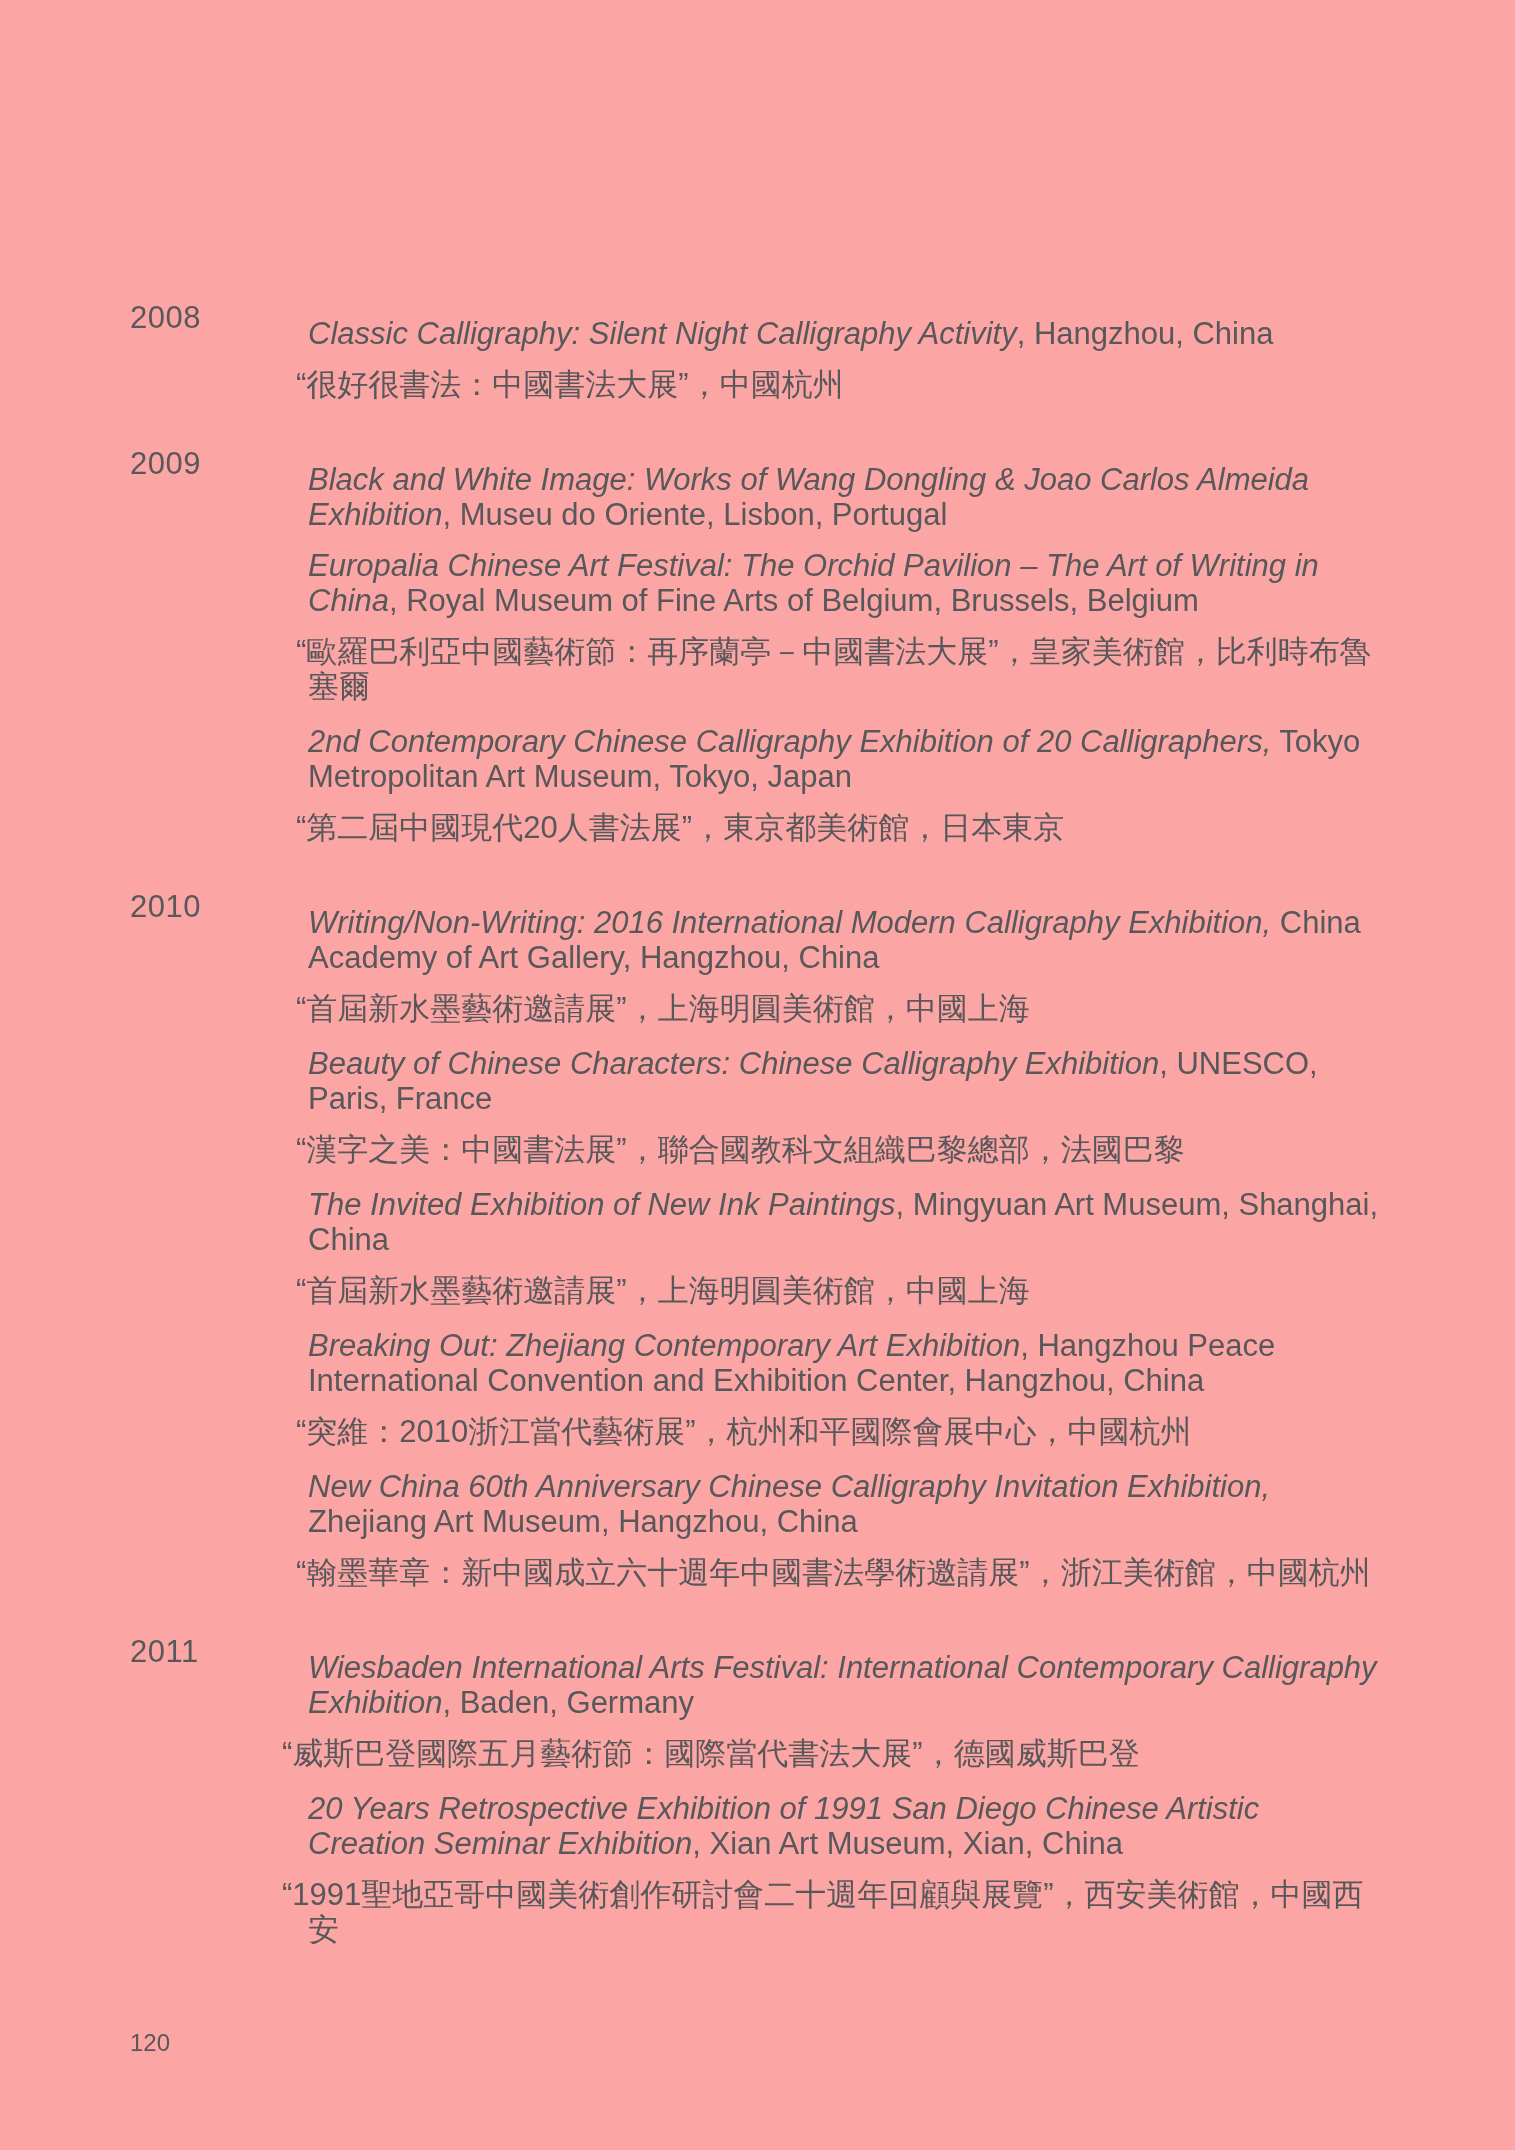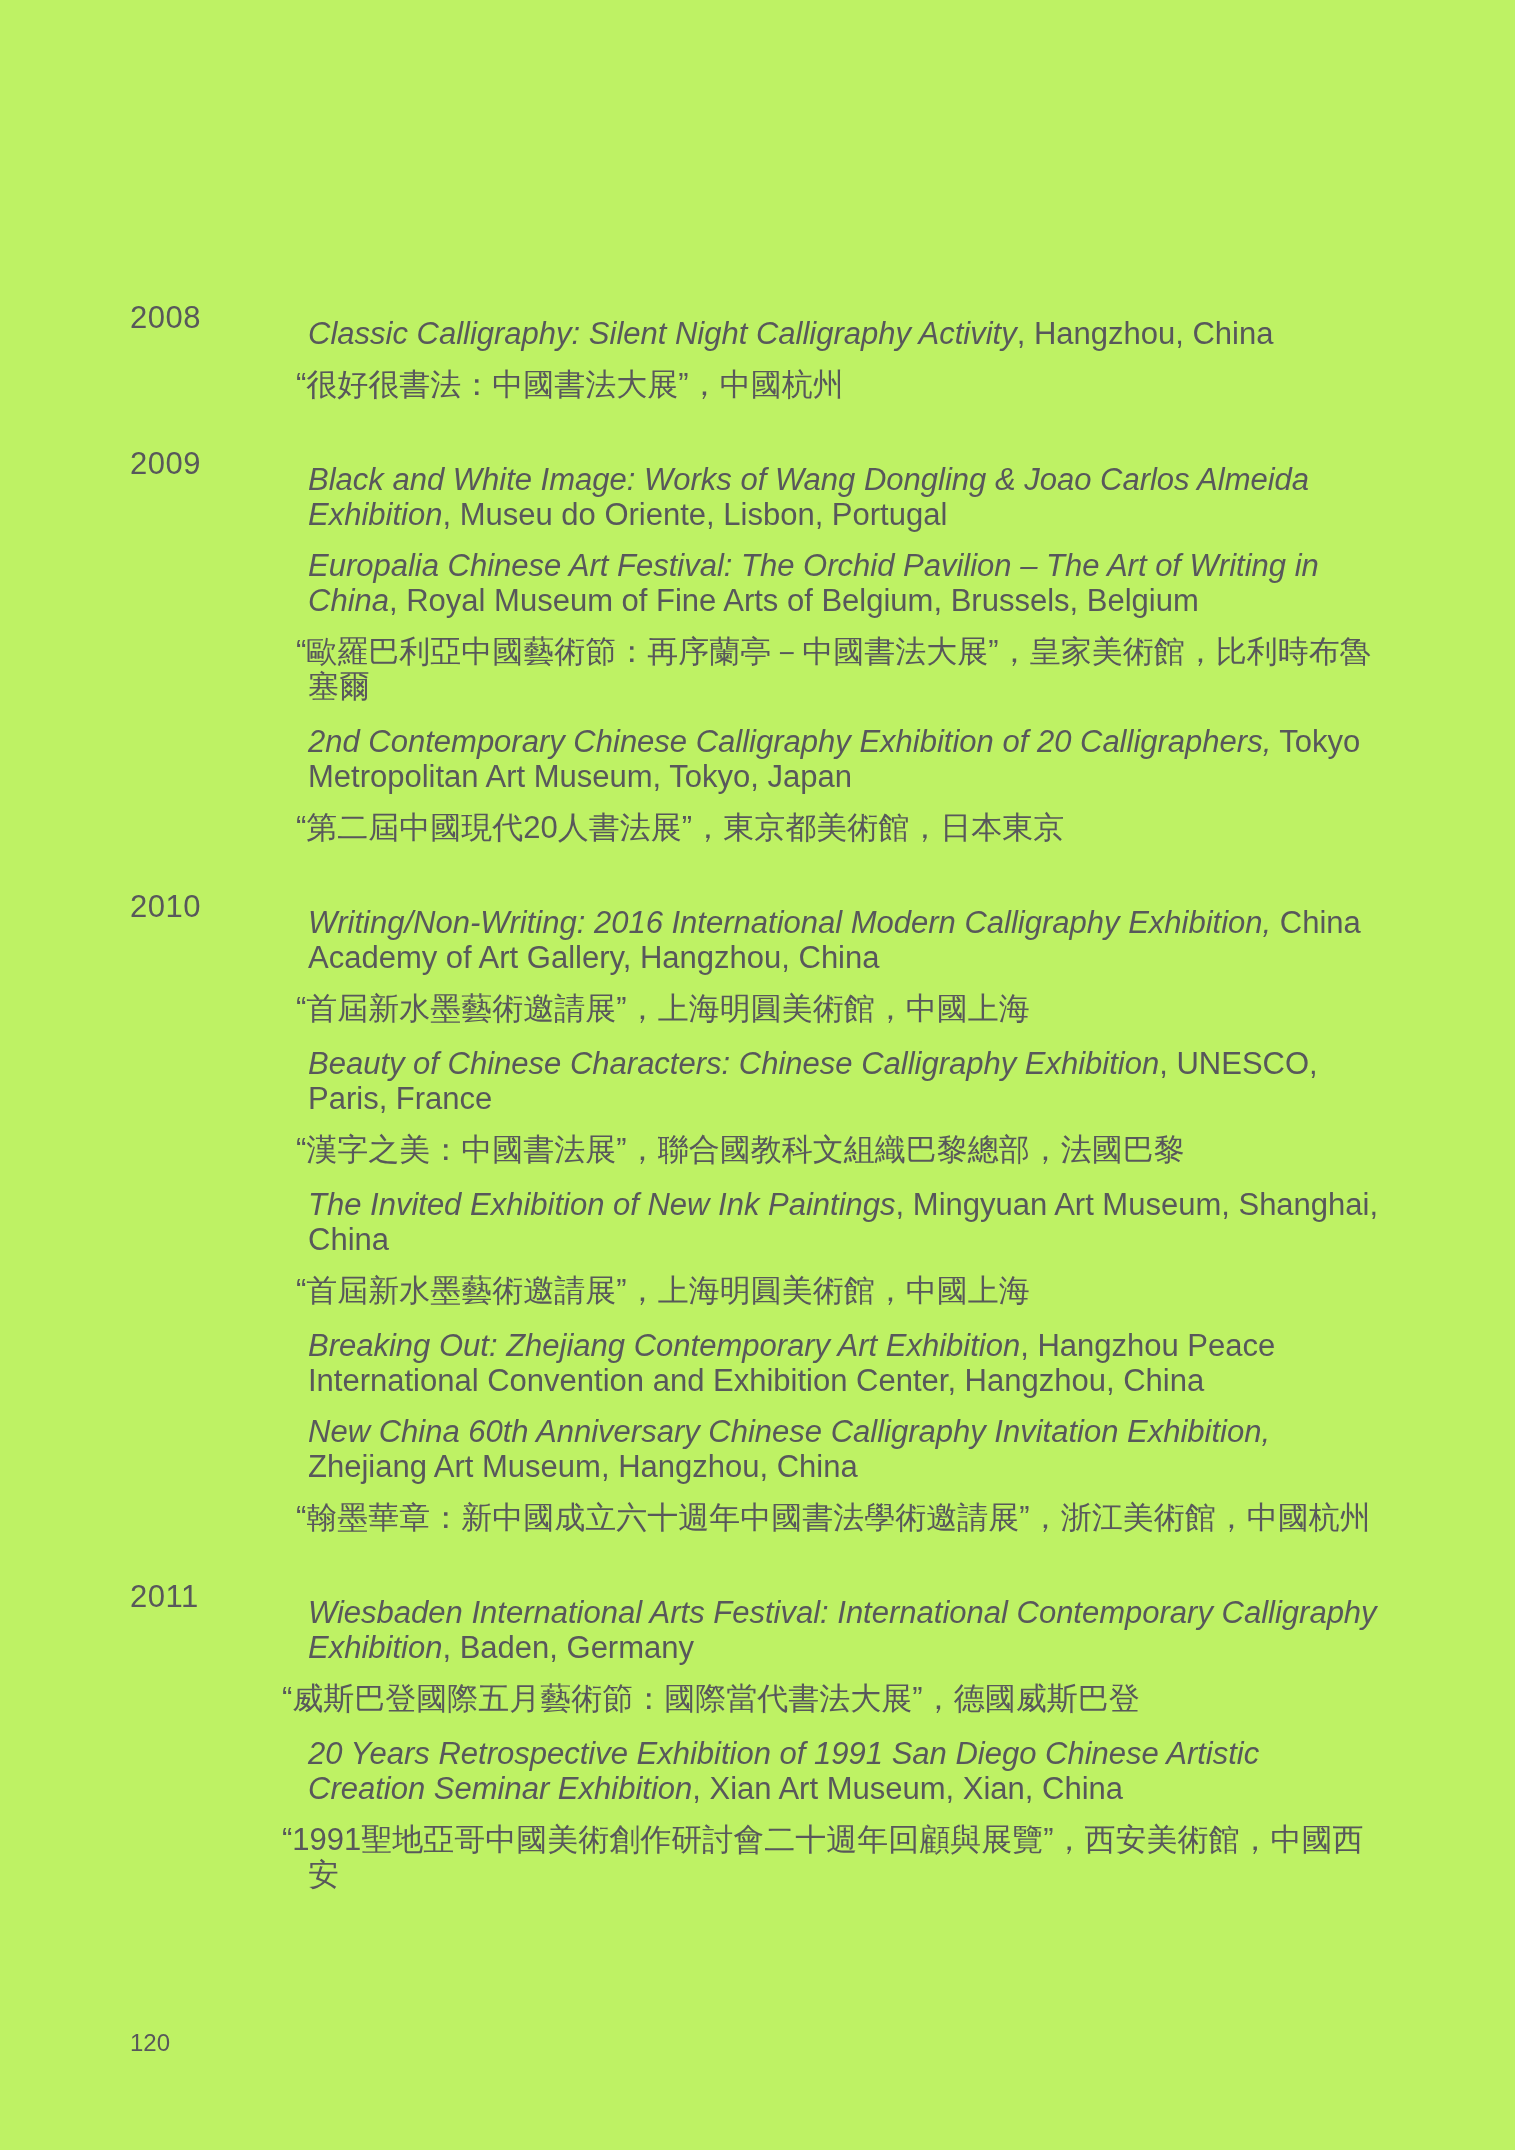--- a/index.html
+++ b/index.html
@@ -11,21 +11,21 @@
     width: 1515px;
     height: 2150px;
     position: relative;
     font-family: "Liberation Sans", "DejaVu Sans", sans-serif;
     color: #58585b;
     -webkit-font-smoothing: antialiased;
   }
   .page {
     position: absolute;
     inset: 0;
-    background: #bef264;
+    background: #fca5a5;
     overflow: hidden;
   }
   .content {
     position: absolute;
     left: 130px;
     top: 300px;
     width: 1290px;
   }
   .year-section {
     display: flex;
@@ -110,20 +110,21 @@
         <article class="entry">
           <p class="en"><em>Beauty of Chinese Characters: Chinese Calligraphy Exhibition</em><span>, UNESCO, Paris, France</span></p>
           <p class="zh">“漢字之美：中國書法展”，聯合國教科文組織巴黎總部，法國巴黎</p>
         </article>
         <article class="entry">
           <p class="en"><em>The Invited Exhibition of New Ink Paintings</em><span>, Mingyuan Art Museum, Shanghai, China</span></p>
           <p class="zh">“首屆新水墨藝術邀請展”，上海明圓美術館，中國上海</p>
         </article>
         <article class="entry">
           <p class="en"><em>Breaking Out: Zhejiang Contemporary Art Exhibition</em><span>, Hangzhou Peace International Convention and Exhibition Center, Hangzhou, China</span></p>
+          <p class="zh">“突維：2010浙江當代藝術展”，杭州和平國際會展中心，中國杭州</p>
         </article>
         <article class="entry">
           <p class="en"><em>New China 60th Anniversary Chinese Calligraphy Invitation Exhibition,</em><span> Zhejiang Art Museum, Hangzhou, China</span></p>
           <p class="zh">“翰墨華章：新中國成立六十週年中國書法學術邀請展”，浙江美術館，中國杭州</p>
         </article>
       </div>
     </section>
 
     <section class="year-section">
       <div class="year-col">2011</div>

